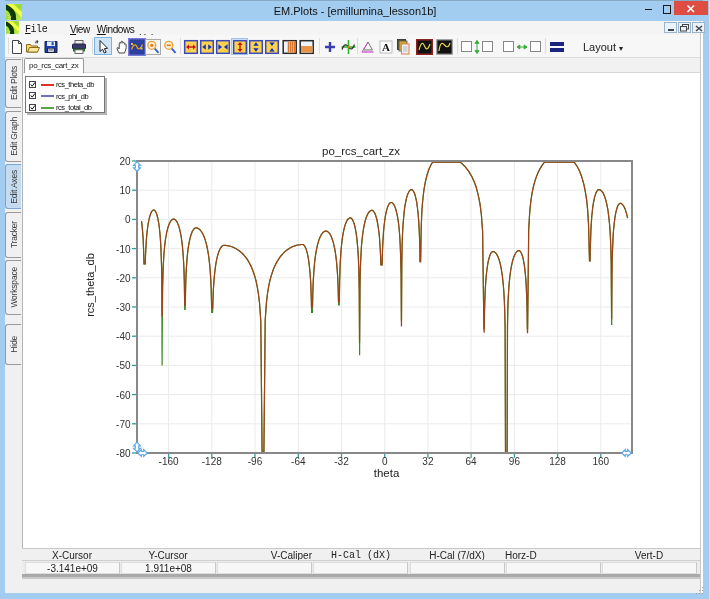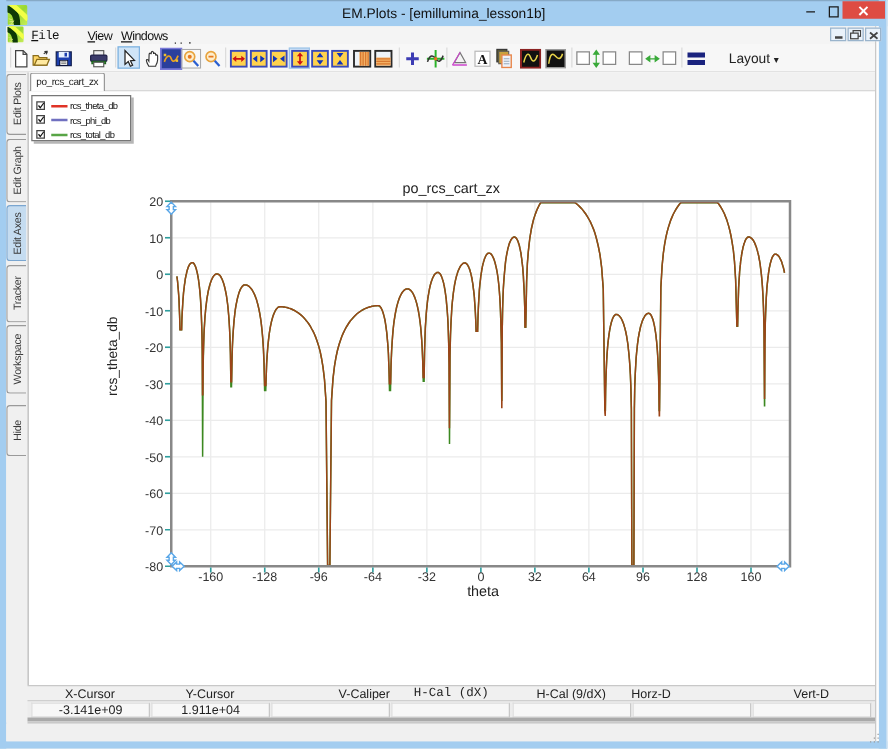--- a/index.html
+++ b/index.html
@@ -334,27 +334,27 @@
     <path transform="translate(137,447)" d="M0,-4.8 L3.4,-1.2 L1.7,-1.2 L1.7,1.2 L3.4,1.2 L0,4.8 L-3.4,1.2 L-1.7,1.2 L-1.7,-1.2 L-3.4,-1.2 Z" fill="#fff" stroke="#5aa7e8" stroke-width="1.15"></path>
     <path transform="translate(142.5,453)" d="M-4.8,0 L-1.2,-3.4 L-1.2,-1.7 L1.2,-1.7 L1.2,-3.4 L4.8,0 L1.2,3.4 L1.2,1.7 L-1.2,1.7 L-1.2,3.4 Z" fill="#fff" stroke="#5aa7e8" stroke-width="1.15"></path>
     <path transform="translate(626.5,453)" d="M-4.8,0 L-1.2,-3.4 L-1.2,-1.7 L1.2,-1.7 L1.2,-3.4 L4.8,0 L1.2,3.4 L1.2,1.7 L-1.2,1.7 L-1.2,3.4 Z" fill="#fff" stroke="#5aa7e8" stroke-width="1.15"></path>
 </svg>
 
 <div style="position:absolute;left:22px;top:548px;width:678px;height:12px;background:#f0f0f0;border-top:1px solid #c8c8c8;font-size:10px;color:#222;">
     <div style="position:absolute;left:2px;top:1px;width:96px;text-align:center;">X-Cursor</div>
     <div style="position:absolute;left:98px;top:1px;width:96px;text-align:center;">Y-Cursor</div>
     <div style="position:absolute;left:194px;top:1px;width:96px;text-align:right;">V-Caliper</div>
     <div style="position:absolute;left:291px;top:1px;width:96px;text-align:center;font-family:Liberation Mono, monospace;">H-Cal (dX)</div>
-    <div style="position:absolute;left:387px;top:1px;width:96px;text-align:center;">H-Cal (9/dX)</div>
+    <div style="position:absolute;left:387px;top:1px;width:96px;text-align:center;">H-Cal (7/dX)</div>
     <div style="position:absolute;left:483px;top:1px;width:96px;text-align:left;">Horz-D</div>
     <div style="position:absolute;left:579px;top:1px;width:96px;text-align:center;">Vert-D</div>
   </div>
 <div style="position:absolute;left:22px;top:560px;width:678px;height:14px;background:#ececec;border-top:1px solid #cfcfcf;font-size:10px;color:#222;">
     <div style="position:absolute;left:3px;top:1px;width:95px;height:12px;background:#f7f7f7;border:1px solid #ddd;border-right:1px solid #c8c8c8;text-align:center;">-3.141e+09</div>
-    <div style="position:absolute;left:99px;top:1px;width:95px;height:12px;background:#f7f7f7;border:1px solid #ddd;border-right:1px solid #c8c8c8;text-align:center;">1.911e+04</div>
+    <div style="position:absolute;left:99px;top:1px;width:95px;height:12px;background:#f7f7f7;border:1px solid #ddd;border-right:1px solid #c8c8c8;text-align:center;">1.911e+08</div>
     <div style="position:absolute;left:195px;top:1px;width:95px;height:12px;background:#f7f7f7;border:1px solid #ddd;border-right:1px solid #c8c8c8;text-align:center;"></div>
     <div style="position:absolute;left:291px;top:1px;width:95px;height:12px;background:#f7f7f7;border:1px solid #ddd;border-right:1px solid #c8c8c8;text-align:center;"></div>
     <div style="position:absolute;left:388px;top:1px;width:95px;height:12px;background:#f7f7f7;border:1px solid #ddd;border-right:1px solid #c8c8c8;text-align:center;"></div>
     <div style="position:absolute;left:484px;top:1px;width:95px;height:12px;background:#f7f7f7;border:1px solid #ddd;border-right:1px solid #c8c8c8;text-align:center;"></div>
     <div style="position:absolute;left:580px;top:1px;width:95px;height:12px;background:#f7f7f7;border:1px solid #ddd;border-right:1px solid #c8c8c8;text-align:center;"></div>
   </div>
 <div style="position:absolute;left:22px;top:574px;width:678px;height:2.5px;background:#a9a9a9;"></div>
 <div style="position:absolute;left:22px;top:576.5px;width:678px;height:2px;background:#c9c9c9;"></div>
 <div style="position:absolute;left:5px;top:579px;width:695px;height:14px;background:#f0f0f0;"></div>
 <div style="position:absolute;left:701.5px;top:586.5px;width:1.6px;height:1.6px;background:#9a9a9a;"></div>

